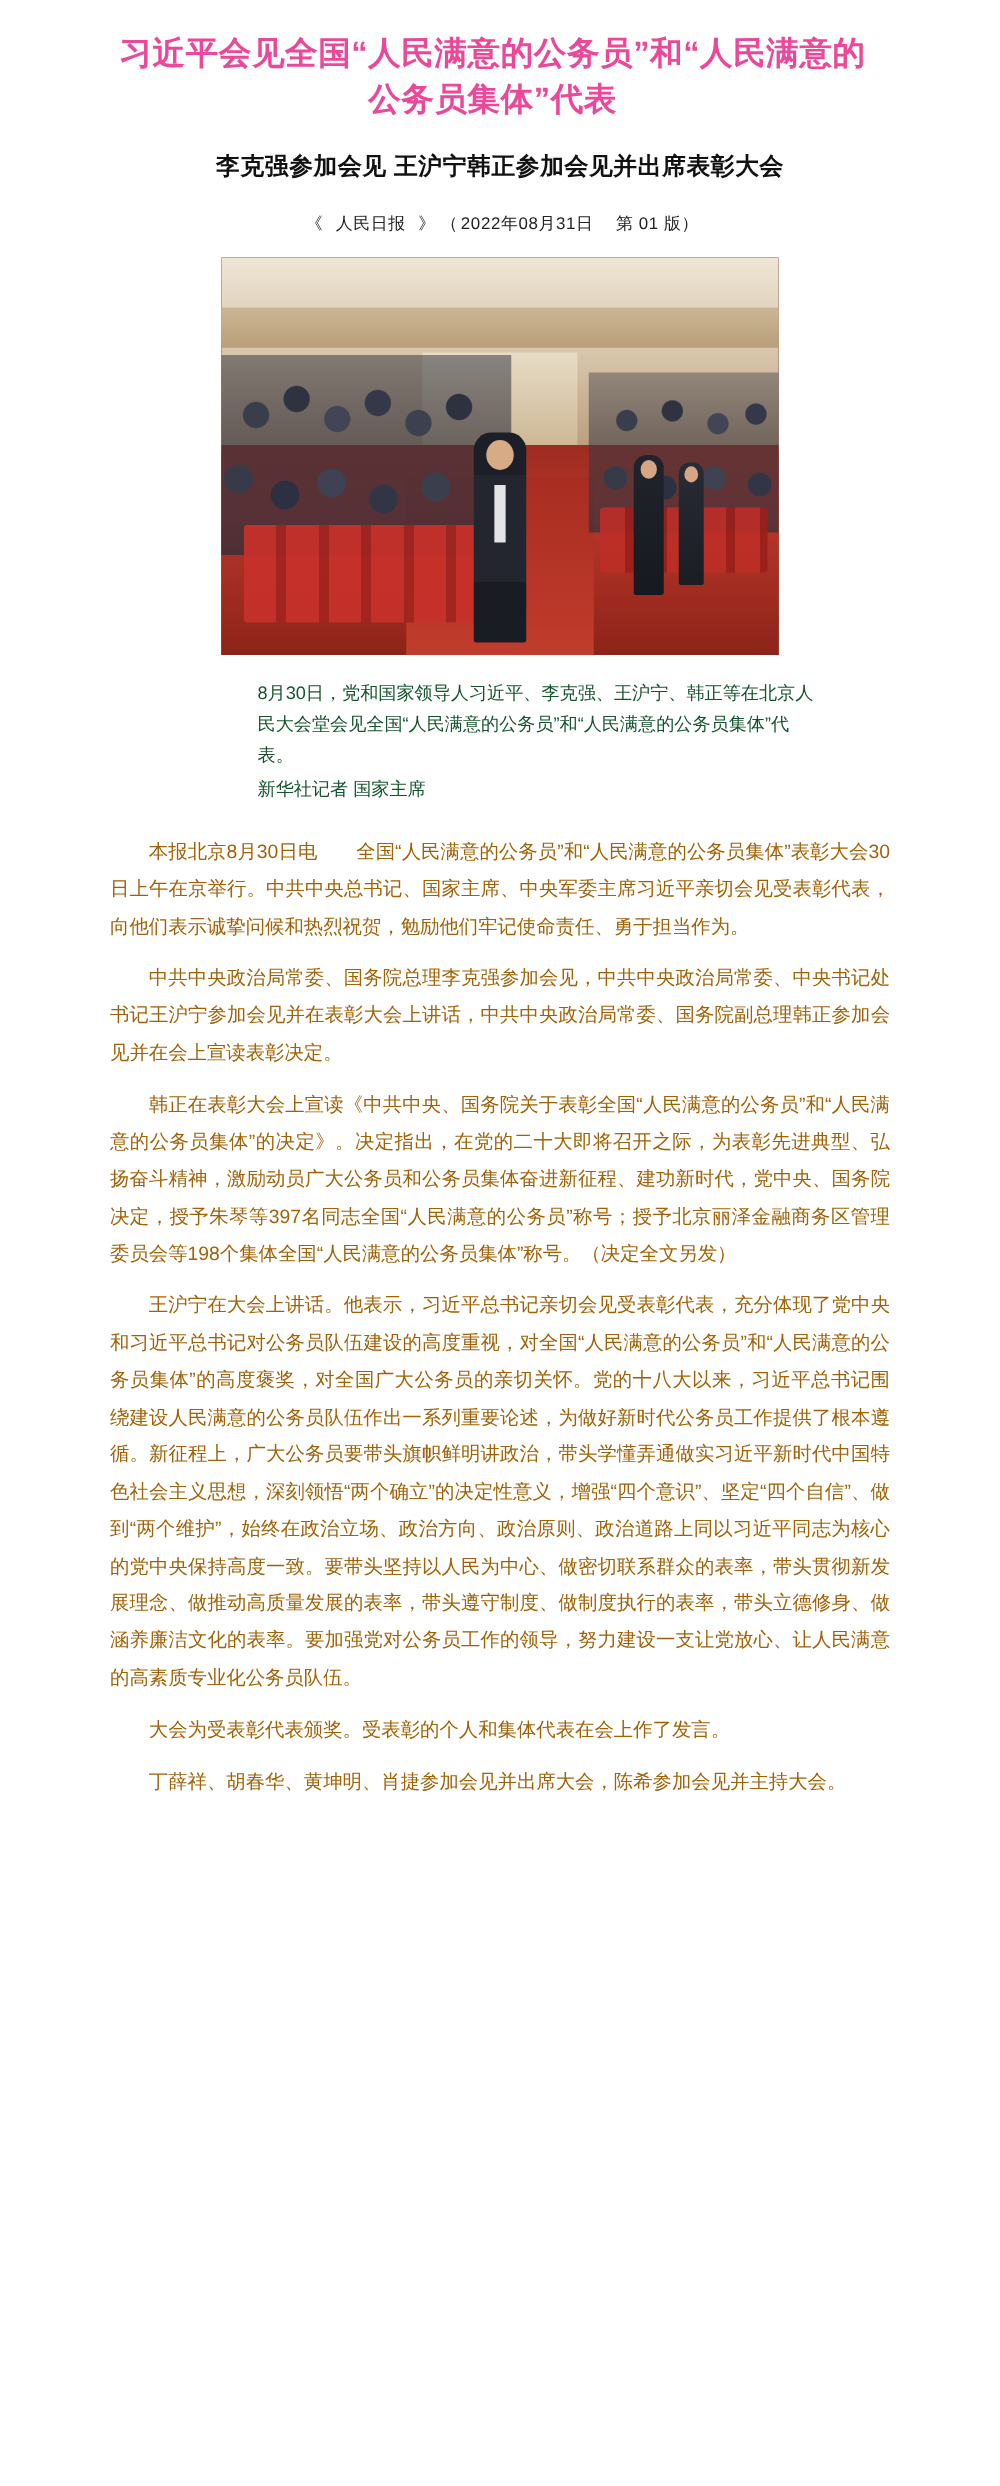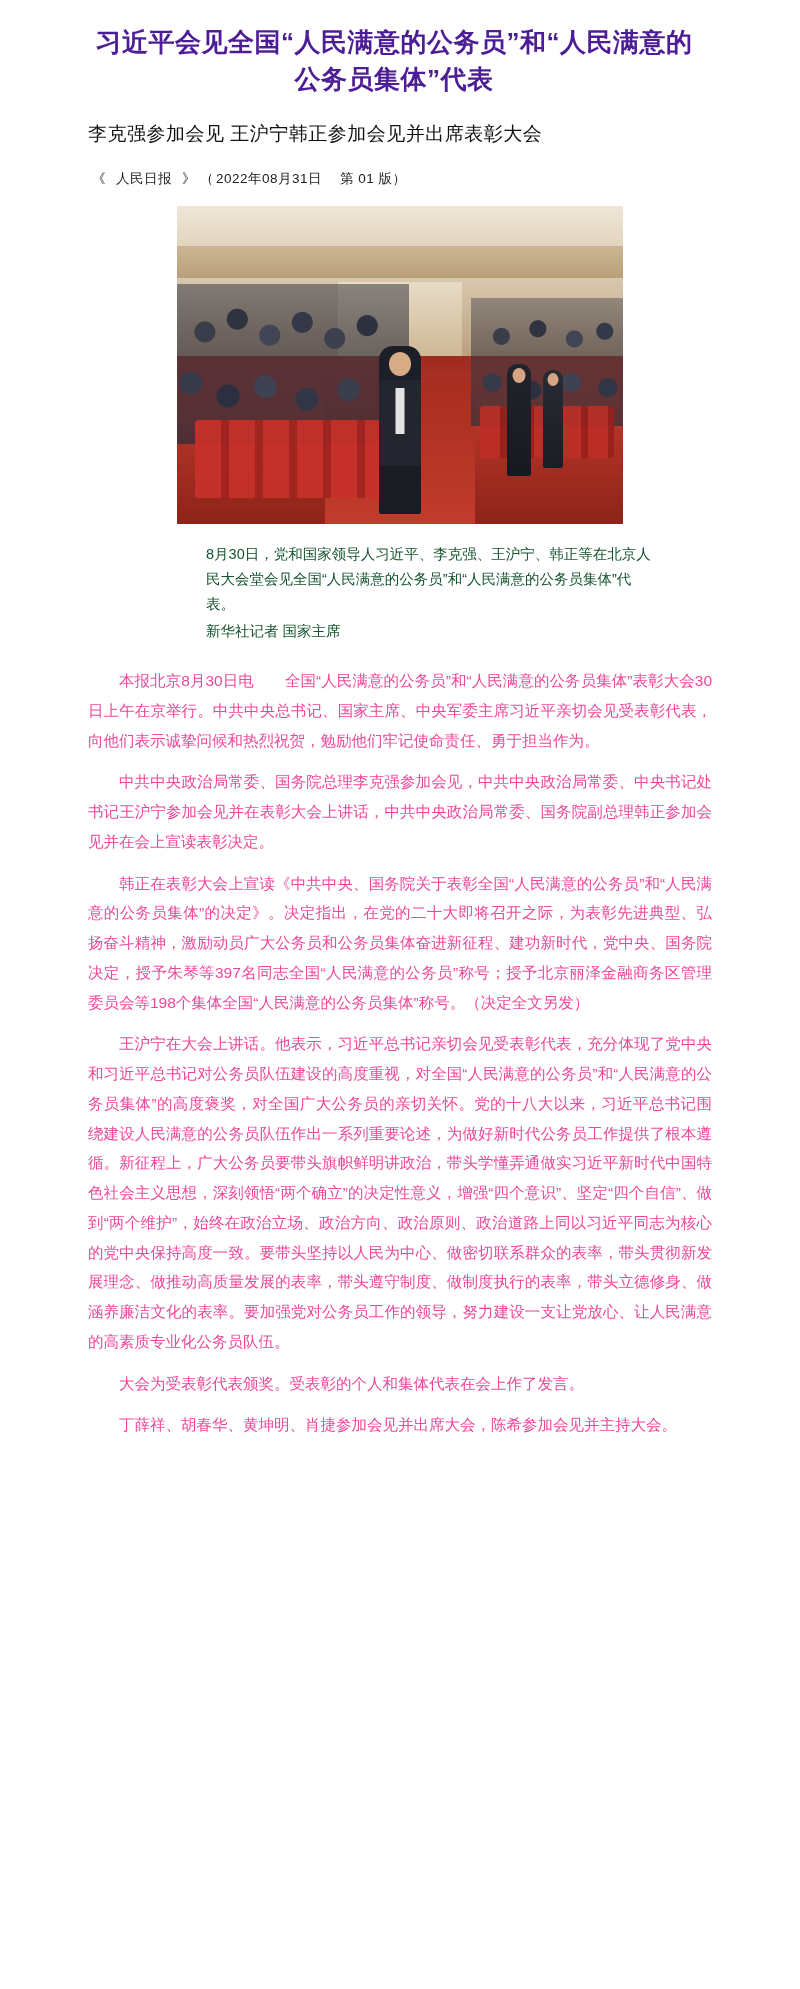--- a/index.html
+++ b/index.html
@@ -17,33 +17,34 @@
     width: 800px;
     box-sizing: border-box;
     padding: 18px 88px 30px 88px;
   }
   .headline {
     font-size: 26px;
     font-weight: bold;
     line-height: 1.42;
     text-align: center;
     letter-spacing: 0.5px;
-    color: #4c1d95;
+    color: #ec4899;
     margin: 6px 12px 0 0;
   }
   .subheadline {
     font-size: 19px;
-    font-weight: normal;
+    font-weight: bold;
     line-height: 1.5;
-    text-align: left;
+    text-align: center;
     color: #111111;
     margin: 22px 0 0 0;
     letter-spacing: 0.5px;
   }
   .source-line {
+    text-align: center;
     font-size: 13.5px;
     color: #222222;
     margin: 22px 0 0 0;
     letter-spacing: 0.5px;
   }
   .source-line .sep {
     display: inline-block;
     margin: 0 4px;
     color: #222;
   }
@@ -184,21 +185,21 @@
   .body-text {
     margin: 22px 0 0 0;
   }
   .body-text p {
     margin: 0 0 12px 0;
     font-size: 15.5px;
     line-height: 1.92;
     text-align: justify;
     text-justify: inter-ideograph;
     text-indent: 2em;
-    color: #ec4899;
+    color: #a16207;
   }
 </style>
 </head>
 <body>
 
 <div class="page">
 
   <h1 class="headline">习近平会见全国“人民满意的公务员”和“人民满意的公务员集体”代表</h1>
 
   <h2 class="subheadline">李克强参加会见 王沪宁韩正参加会见并出席表彰大会</h2>

